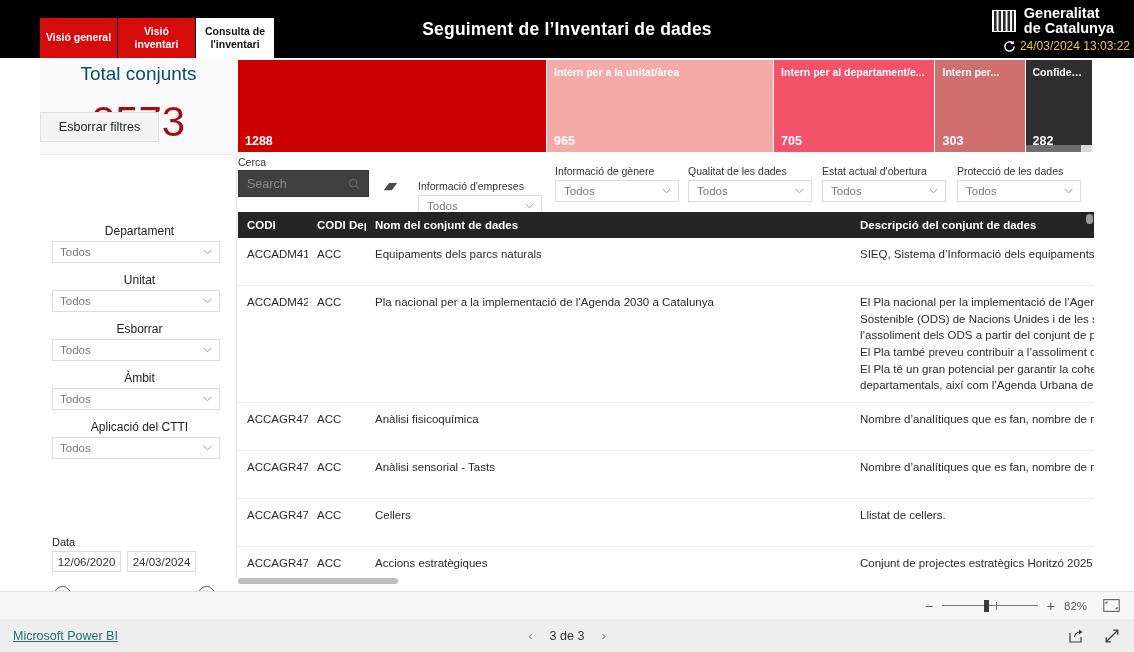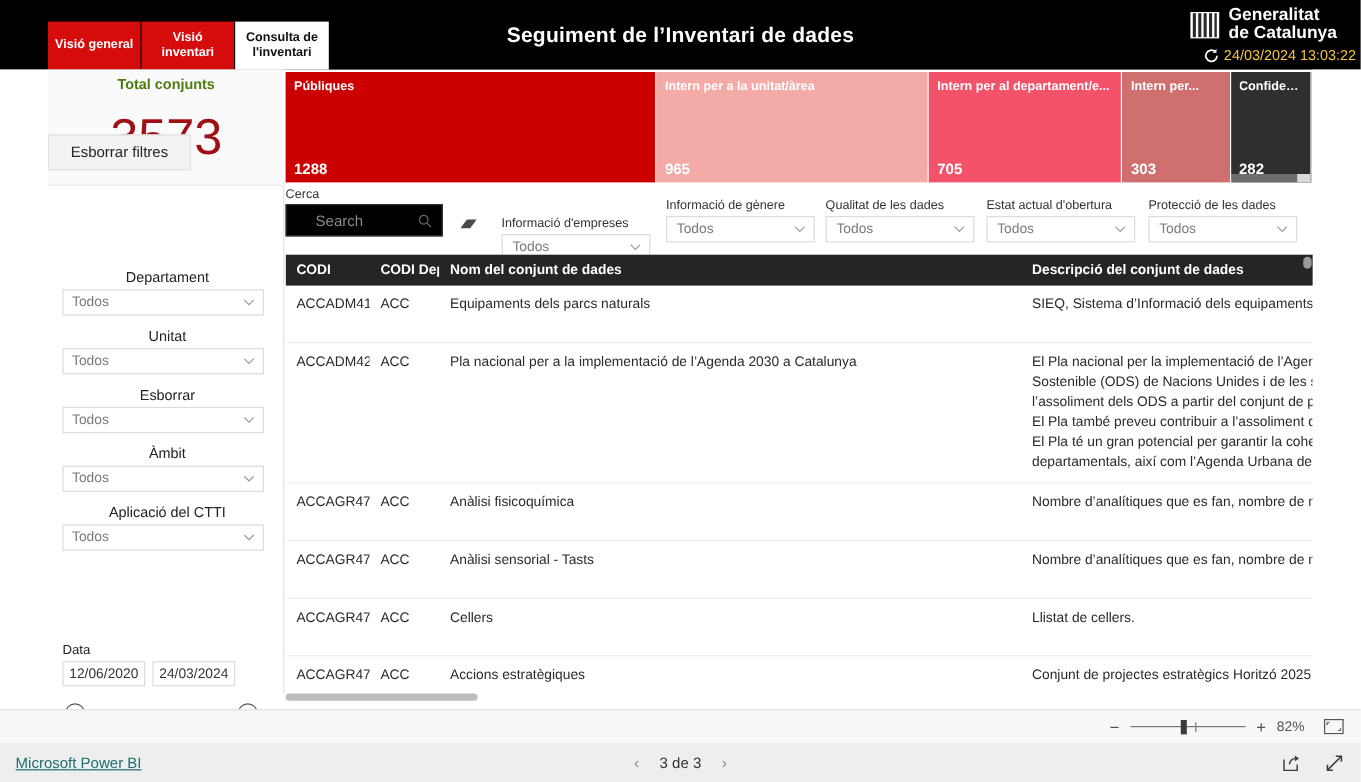--- a/index.html
+++ b/index.html
@@ -39,21 +39,21 @@
   
   .left {
     position:absolute; left:40px; top:58px; width:197px; height:520px;
     background:#ffffff; border-right:1px solid #e3e3e3;
   }
   .kpi-card {
     position:absolute; left:0; top:0; width:197px; height:97px;
     background:#fafafa; border-bottom:1px solid #ececec;
     display:flex; flex-direction:column; align-items:center; justify-content:flex-start;
   }
-  .kpi-label { font-size:12px; font-weight:bold; color:#4d7c0f; margin-top:5px; }
+  .kpi-label { font-size:19px; font-weight:normal; color:#0c4a6e; margin-top:5px; }
   .kpi-value { font-size:42px; color:#9e1016; font-weight:normal; line-height:1; margin-top:16px; }
 
   .clear-btn {
     position:absolute; left:40px; top:112px; width:119px; height:30px;
     background:#f3f3f3; border:1px solid #e0e0e0;
     display:flex; align-items:center; justify-content:center;
     font-size:12.5px; color:#252525; cursor:pointer;
   }
 
   .filters { position:absolute; left:12px; top:166px; width:175px;text-align:center; }
@@ -100,22 +100,22 @@
   .tm-scroll {
     position:absolute; left:0; bottom:0; width:100%; height:7px; background:#d9d9d9;
   }
   .tm-scroll i { display:block; height:7px; width:84%; background:#6e6e6e; }
 
   
   .topfilters { position:absolute; left:238px; top:156px; width:860px; height:52px; }
   .search-group { position:absolute; left:0; top:0; }
   .search-lbl { font-size:10.5px; color:#333; margin-bottom:2px; }
   .search-box {
-    position:relative; width:131px; height:27px; border:1px solid #333; background:#000000;
-    display:flex; align-items:center; padding-left:24px;
+    position:relative; width:131px; height:27px; border:1px solid #333; background:#404040;
+    display:flex; align-items:center; padding-left:8px;
     font-size:12.5px; color:#8a8a8a; cursor:text;
   }
   .search-ico { position:absolute; right:8px; top:7px; width:12px; height:12px; }
   .eraser { position:absolute; left:143px; top:24px; width:18px; height:14px; cursor:pointer; }
 
   .tf { position:absolute; top:9px; }
   .tf-label { font-size:10.5px; color:#333; margin-bottom:3px; white-space:nowrap; }
   .tf-select {
     position:relative; width:124px; height:22px; border:1px solid #dcdcdc; background:#fff;
     display:flex; align-items:center; padding-left:8px;
@@ -281,21 +281,20 @@
         <div class="slider-knob" style="left:2px;"></div>
         <div class="slider-knob" style="left:146px;"></div>
       </div>
     </div>
   </div>
 
   <div class="clear-btn">Esborrar filtres</div>
 
   <div class="treemap" id="treemap">
       <div class="tile" style="width: 316px; background: rgb(204, 0, 0);">
-        <div class="tile-label">Públiques</div>
         <div class="tile-value">1288</div>
       </div>
       <div class="tile" style="width: 232px; background: rgb(244, 171, 168);">
         <div class="tile-label">Intern per a la unitat/àrea</div>
         <div class="tile-value">965</div>
       </div>
       <div class="tile" style="width: 165px; background: rgb(242, 82, 106);">
         <div class="tile-label">Intern per al departament/e...</div>
         <div class="tile-value">705</div>
       </div>

